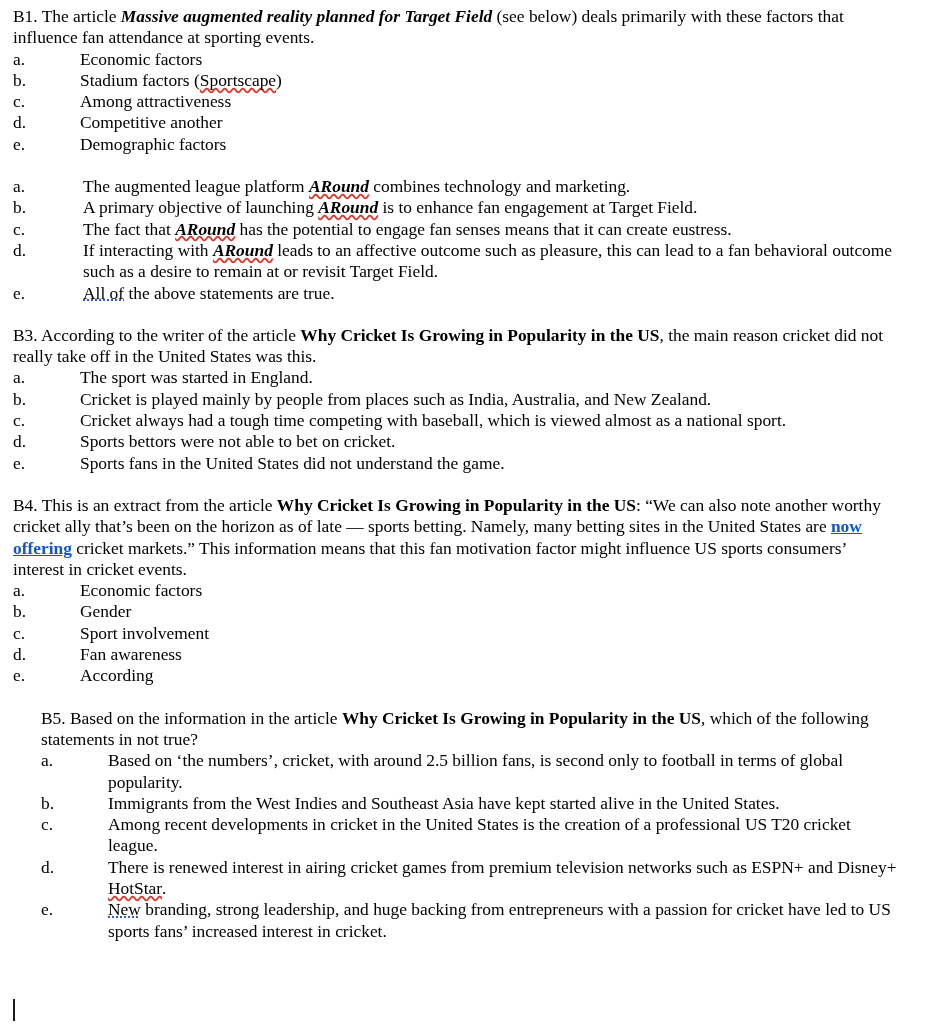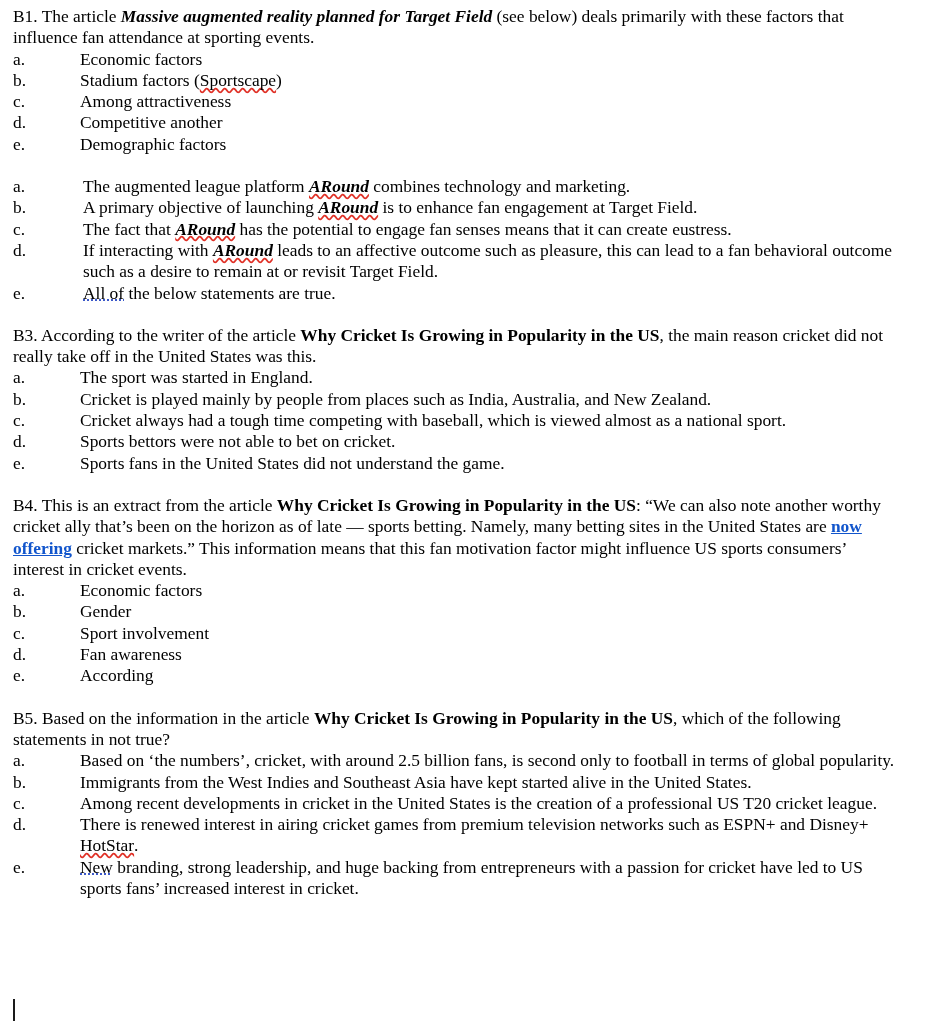--- a/index.html
+++ b/index.html
@@ -27,21 +27,21 @@
     position: absolute;
     left: 13px;
     top: 6px;
     width: 885px;
     font-size: 17.4px;
     line-height: 21.3px;
   }
 
   
   .qblock { margin: 0 0 21px 0; }
-  .qblock:last-of-type { margin-bottom: 0; }
+  .qblock:last-of-type { margin-bottom: 0; margin-left: 28px; }
 
   .stem {
     margin: 0;
     text-align: left;
     text-indent: 0;
   }
 
   
   .options {
     list-style: none;
@@ -144,21 +144,21 @@
           <div class="opt">
             <span class="marker">c.</span>
             <span class="otext"><span>The fact that </span><span class="bi sp">ARound</span><span> has the potential to engage fan senses means that it can create eustress.</span></span>
           </div>
           <div class="opt">
             <span class="marker">d.</span>
             <span class="otext"><span>If interacting with </span><span class="bi sp">ARound</span><span> leads to an affective outcome such as pleasure, this can lead to a fan behavioral outcome such as a desire to remain at or revisit Target Field.</span></span>
           </div>
           <div class="opt">
             <span class="marker">e.</span>
-            <span class="otext"><span class="gr">All of</span><span> the below statements are true.</span></span>
+            <span class="otext"><span class="gr">All of</span><span> the above statements are true.</span></span>
           </div>
         </div>
       </div>
       <div class="qblock">
         <p class="stem"><span>B3. According to the writer of the article </span><span class="b">Why Cricket Is Growing in Popularity in the US</span><span>, the main reason cricket did not really take off in the United States was this.</span></p>
         <div class="options">
           <div class="opt">
             <span class="marker">a.</span>
             <span class="otext"><span>The sport was started in England.</span></span>
           </div>

